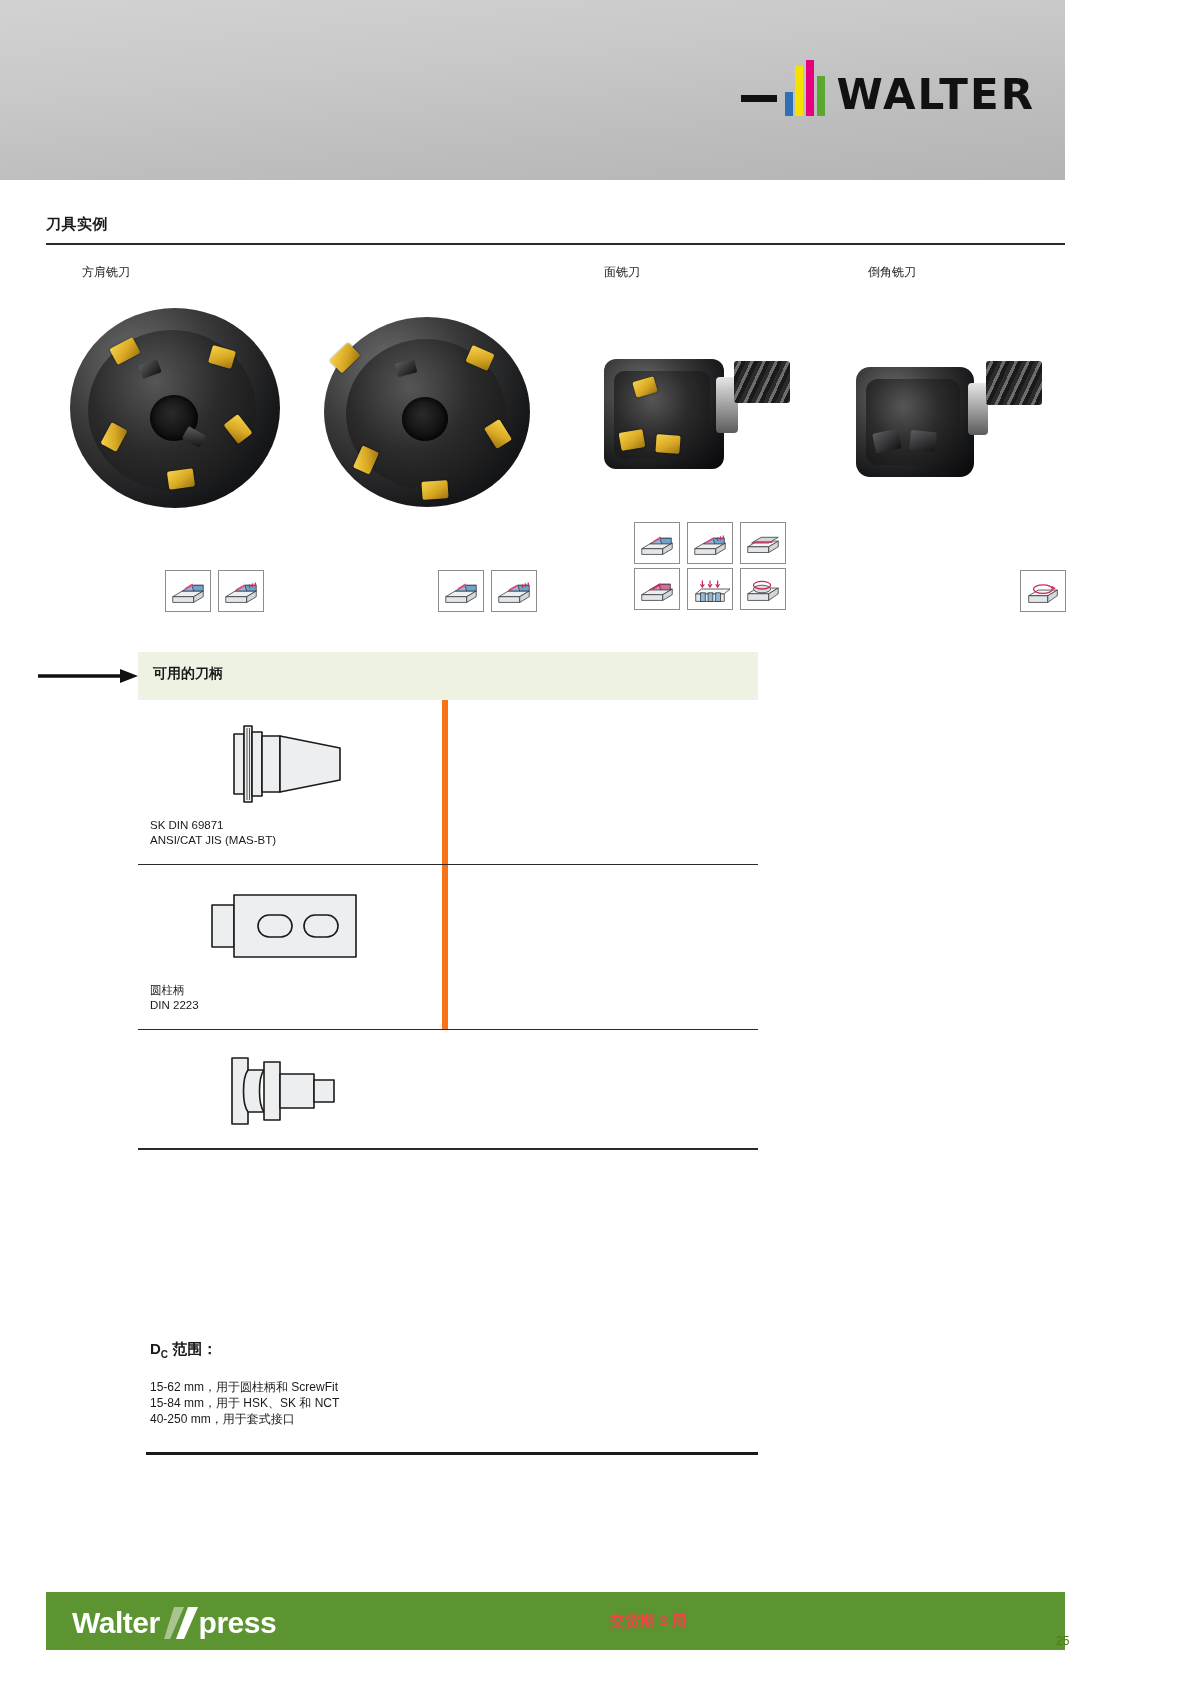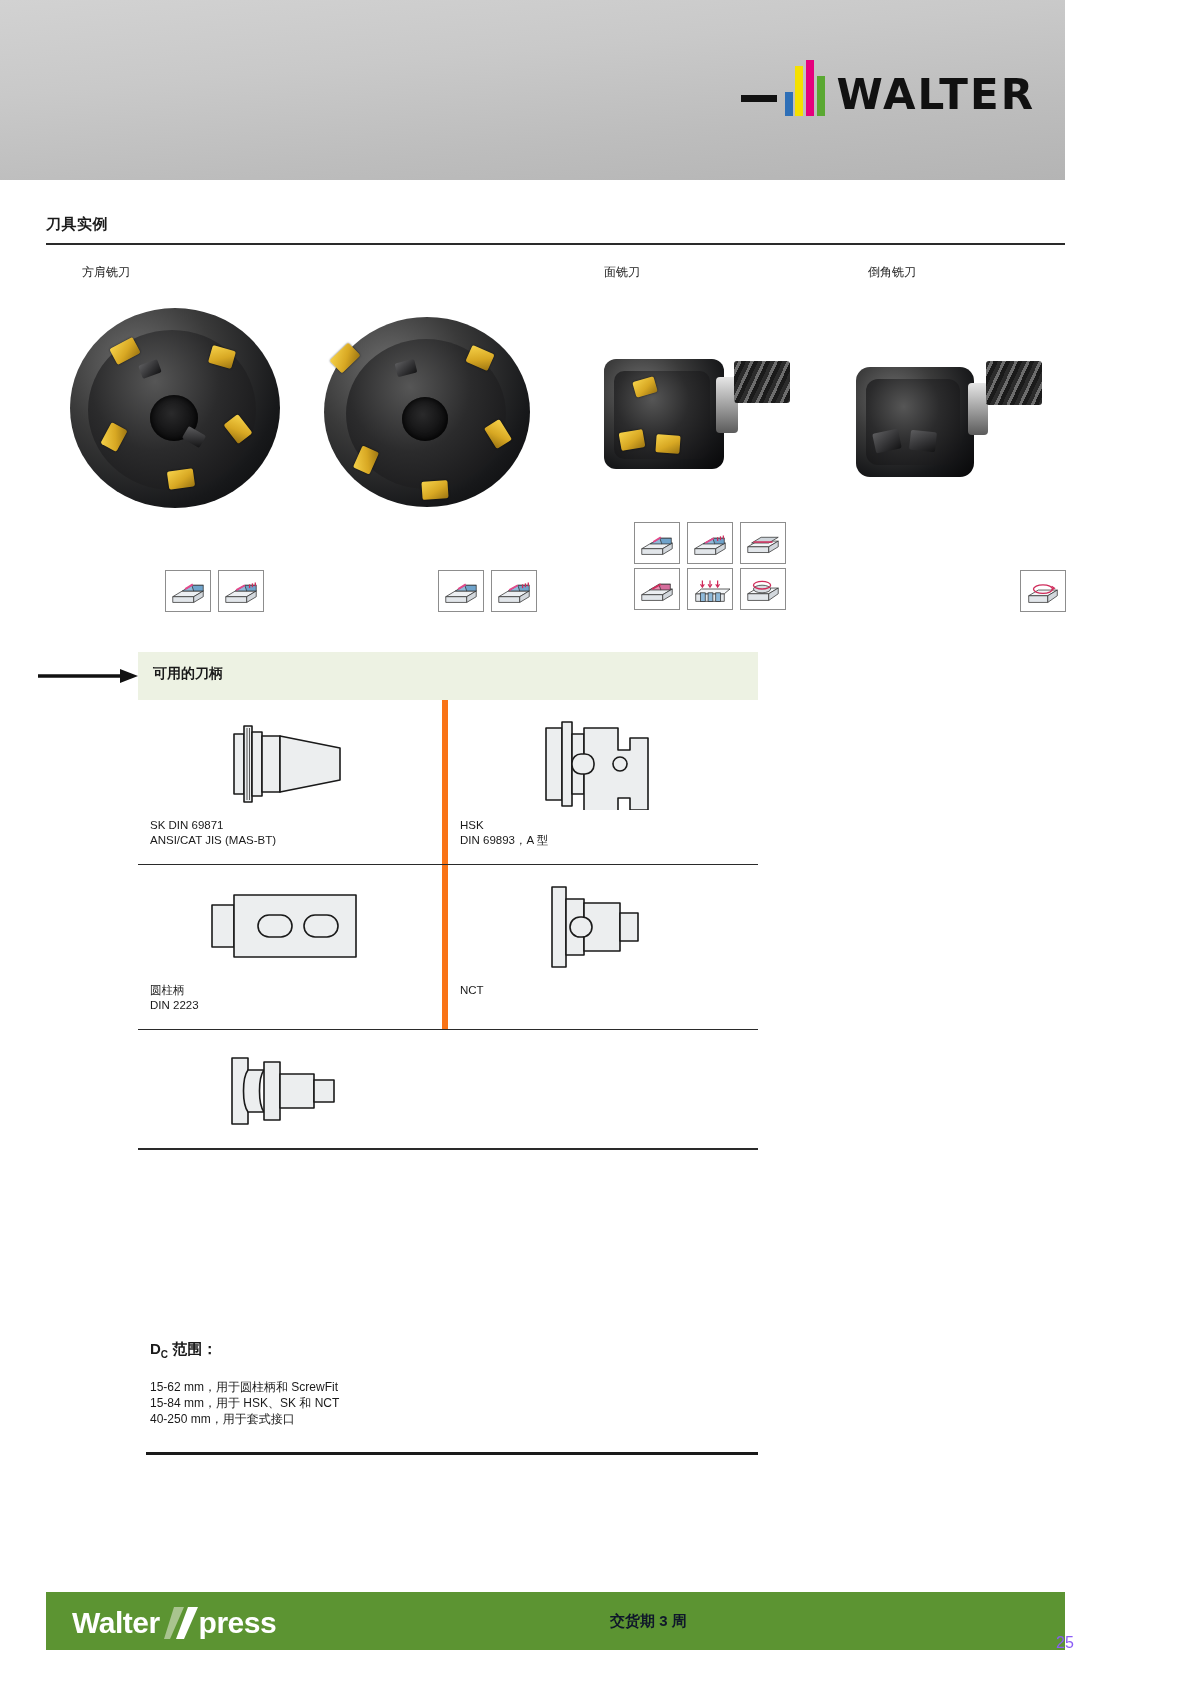--- a/index.html
+++ b/index.html
@@ -122,24 +122,24 @@
     position:absolute;left:46px;top:1592px;width:1019px;height:58px;background:#5c9432;
   }
   .footer-brand{
     position:absolute;left:72px;top:1605px;color:#fff;
     font-size:30px;font-weight:700;letter-spacing:-.5px;display:flex;align-items:center;
   }
   .xglyph{
     display:inline-block;position:relative;width:34px;height:36px;margin:0 1px 0 4px;
   }
   .footer-delivery{
-    position:absolute;left:610px;top:1612px;color:#0f172a;font-size:15px;font-weight:700;
+    position:absolute;left:610px;top:1612px;color:#ef4444;font-size:15px;font-weight:700;
   }
   .page-no{
-    position:absolute;left:1056px;top:1634px;font-size:16px;color:#8b5cf6;
+    position:absolute;left:1056px;top:1634px;font-size:12px;color:#4d7c0f;
   }
 </style>
 </head>
 <body>
 
 <div class="header">
   <div class="logo">
     <span class="logo-dash"></span>
     <span class="logo-bars">
       <i class="bar-blue"></i>
@@ -383,73 +383,39 @@
             <path d="M27 6 v72"></path>
               <path d="M29.5 6 v72"></path>
           </g>
         </svg>
       </div>
       <div class="cell-label">
         <div>SK DIN 69871</div>
         <div>ANSI/CAT JIS (MAS-BT)</div>
       </div>
     </div>
-    <div class="tcell">
-      <div class="cell-art">
-        <svg class="holder-svg" style="left:88px;top:18px;" width="130" height="92" viewBox="0 0 130 92">
-          <g stroke="#1a1a1a" stroke-width="1.6" fill="#eceeef" stroke-linejoin="round">
-            <path d="M10 10 h16 v72 h-16 z"></path>
-            <path d="M26 4 h10 v84 h-10 z"></path>
-            <path d="M36 16 h12 v60 h-12 z"></path>
-            <path d="M48 10 h34 v22 h12 v-12 h18 v72 h-18 v-12 h-12 v22 h-34 z"></path>
-            <rect x="36" y="36" width="22" height="20" rx="9"></rect>
-            <circle cx="84" cy="46" r="7"></circle>
-          </g>
-        </svg>
-      </div>
-      <div class="cell-label">
-        <div>HSK</div>
-        <div>DIN 69893，A 型</div>
-      </div>
-    </div>
   </div>
 
   <div class="trow">
     <div class="tcell left">
       <div class="cell-art">
         <svg class="holder-svg" style="left:68px;top:22px;" width="180" height="78" viewBox="0 0 180 78">
           <g stroke="#1a1a1a" stroke-width="1.6" fill="#eceeef" stroke-linejoin="round">
             <path d="M6 18 h22 v42 h-22 z"></path>
             <path d="M28 8 h122 v62 h-122 z"></path>
             <rect x="52" y="28" width="34" height="22" rx="11"></rect>
             <rect x="98" y="28" width="34" height="22" rx="11"></rect>
           </g>
         </svg>
       </div>
       <div class="cell-label">
         <div>圆柱柄</div>
         <div>DIN 2223</div>
       </div>
     </div>
-    <div class="tcell">
-      <div class="cell-art">
-        <svg class="holder-svg" style="left:92px;top:16px;" width="120" height="92" viewBox="0 0 120 92">
-          <g stroke="#1a1a1a" stroke-width="1.6" fill="#eceeef" stroke-linejoin="round">
-            <path d="M12 6 h14 v80 h-14 z"></path>
-            <path d="M26 18 h18 v56 h-18 z"></path>
-            <path d="M44 22 h36 v48 h-36 z"></path>
-            <path d="M80 32 h18 v28 h-18 z"></path>
-            <rect x="30" y="36" width="22" height="20" rx="10"></rect>
-          </g>
-        </svg>
-      </div>
-      <div class="cell-label">
-        <div>NCT</div>
-      </div>
-    </div>
   </div>
 
   <div class="trow">
     <div class="tcell">
       <div class="cell-art">
         <svg class="holder-svg" style="left:72px;top:18px;" width="160" height="86" viewBox="0 0 160 86">
           <g stroke="#1a1a1a" stroke-width="1.6" fill="#eceeef" stroke-linejoin="round">
             <path d="M22 10 h16 v66 h-16 z"></path>
             <path d="M38 22 C 32 30, 32 56, 38 64 h16 C 48 56, 48 30, 54 22 z"></path>
             <path d="M54 14 h16 v58 h-16 z"></path>

